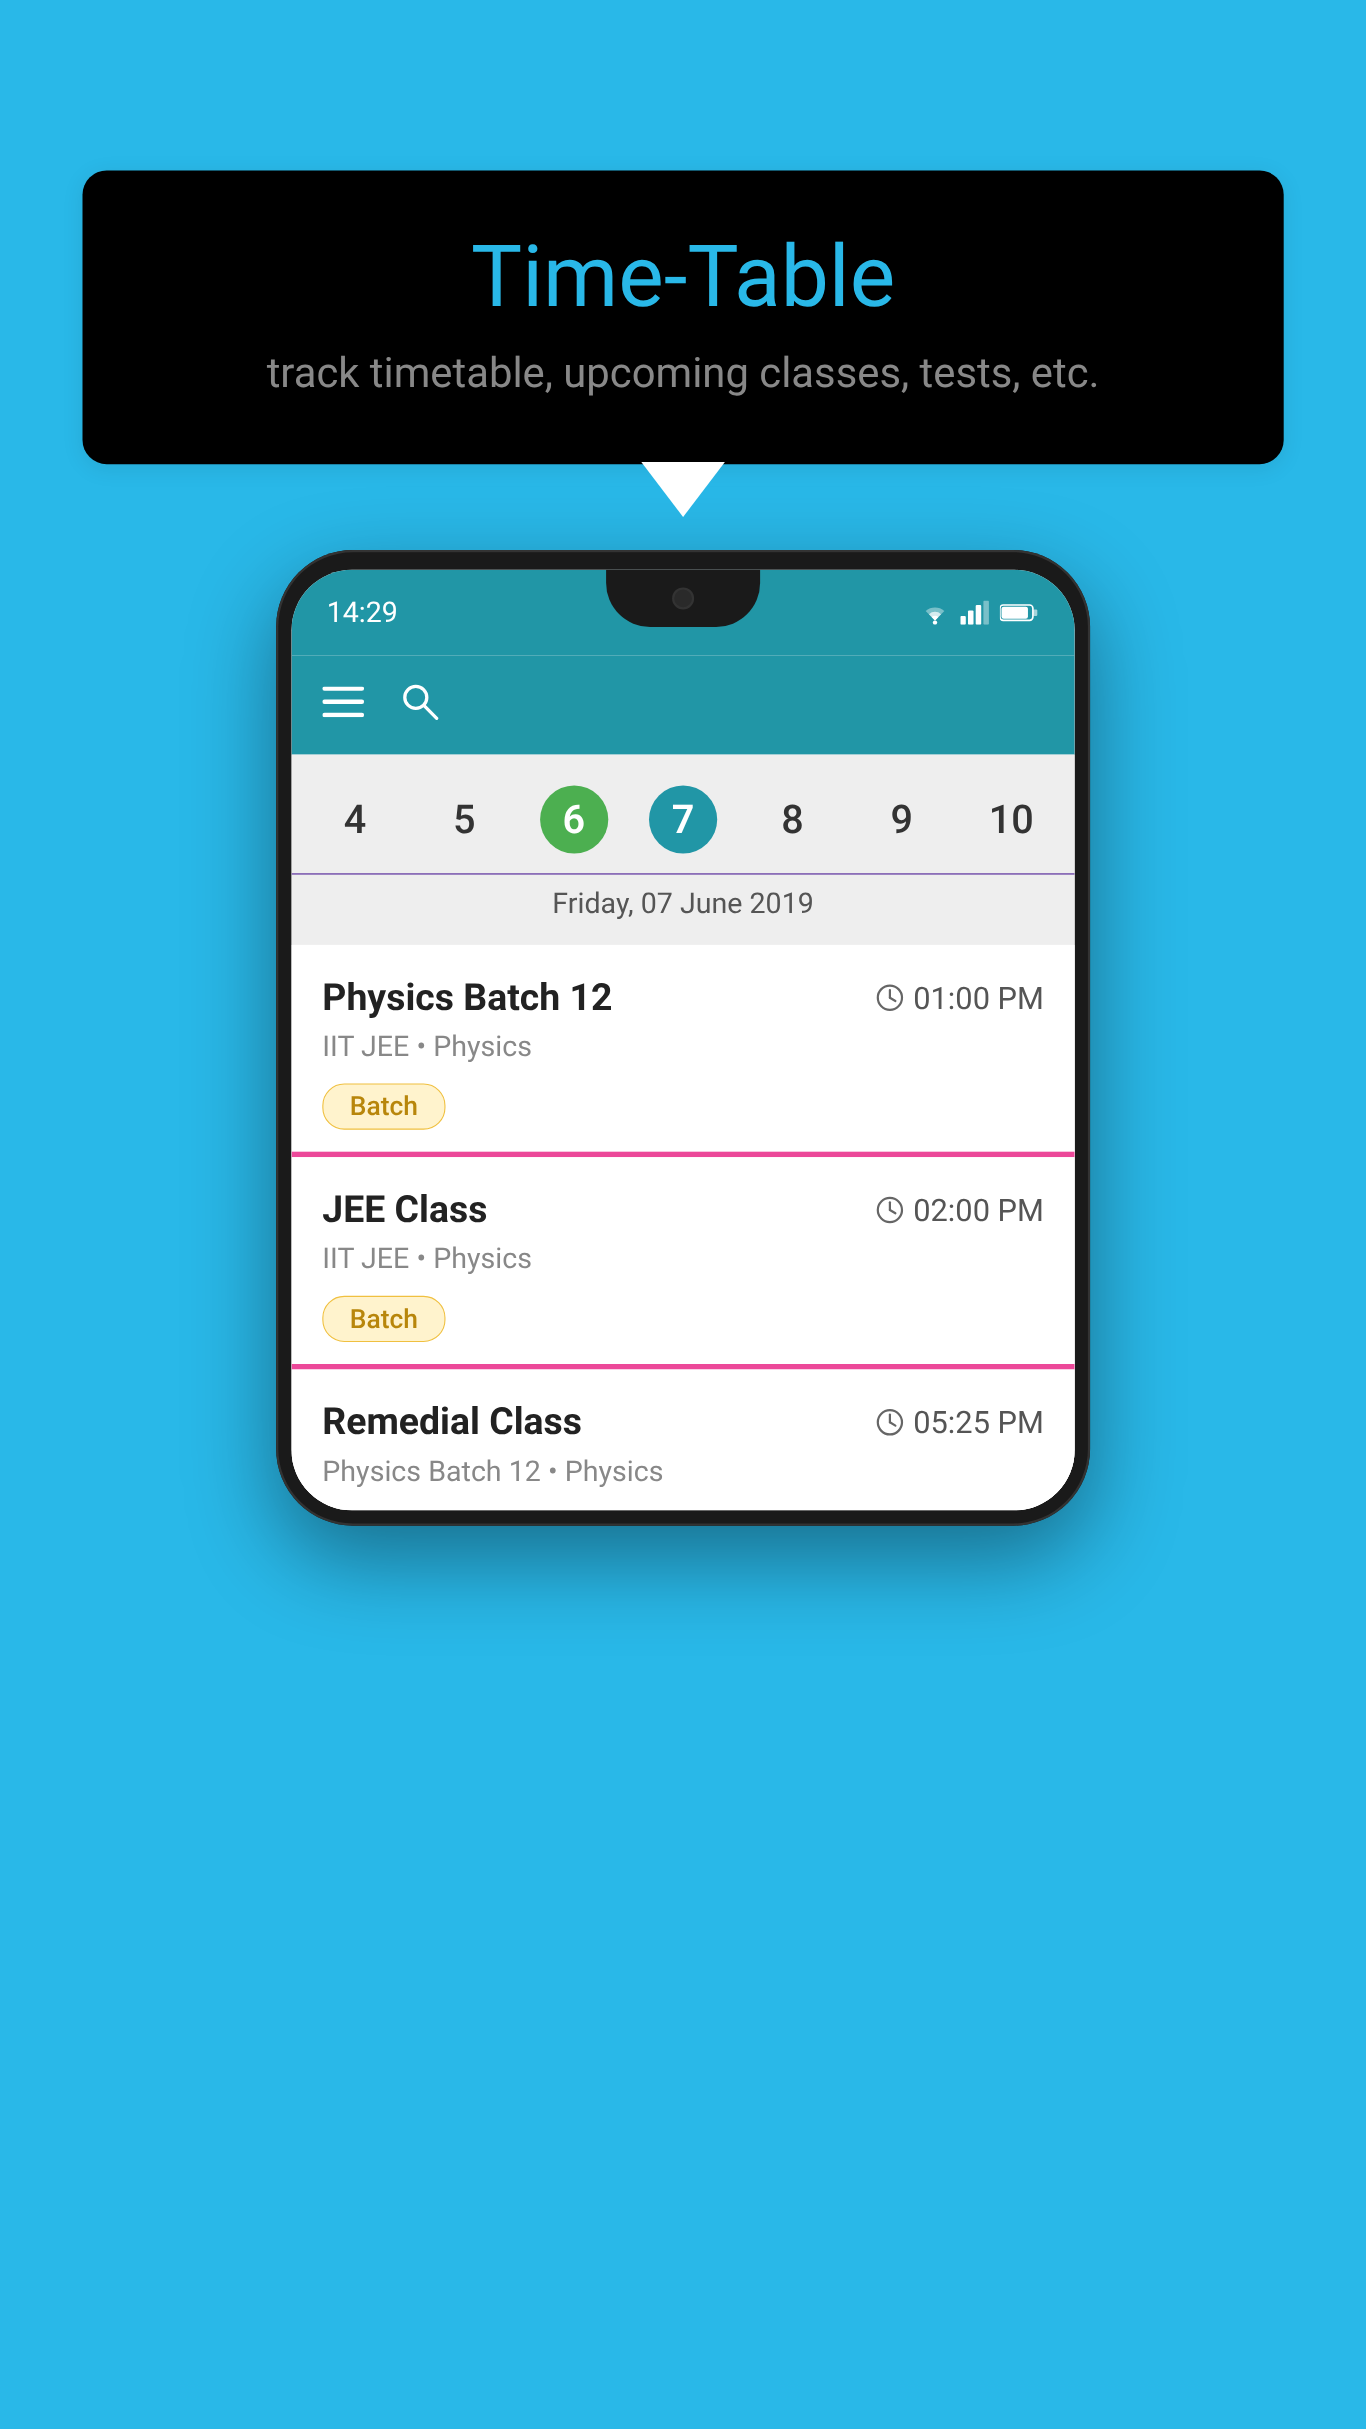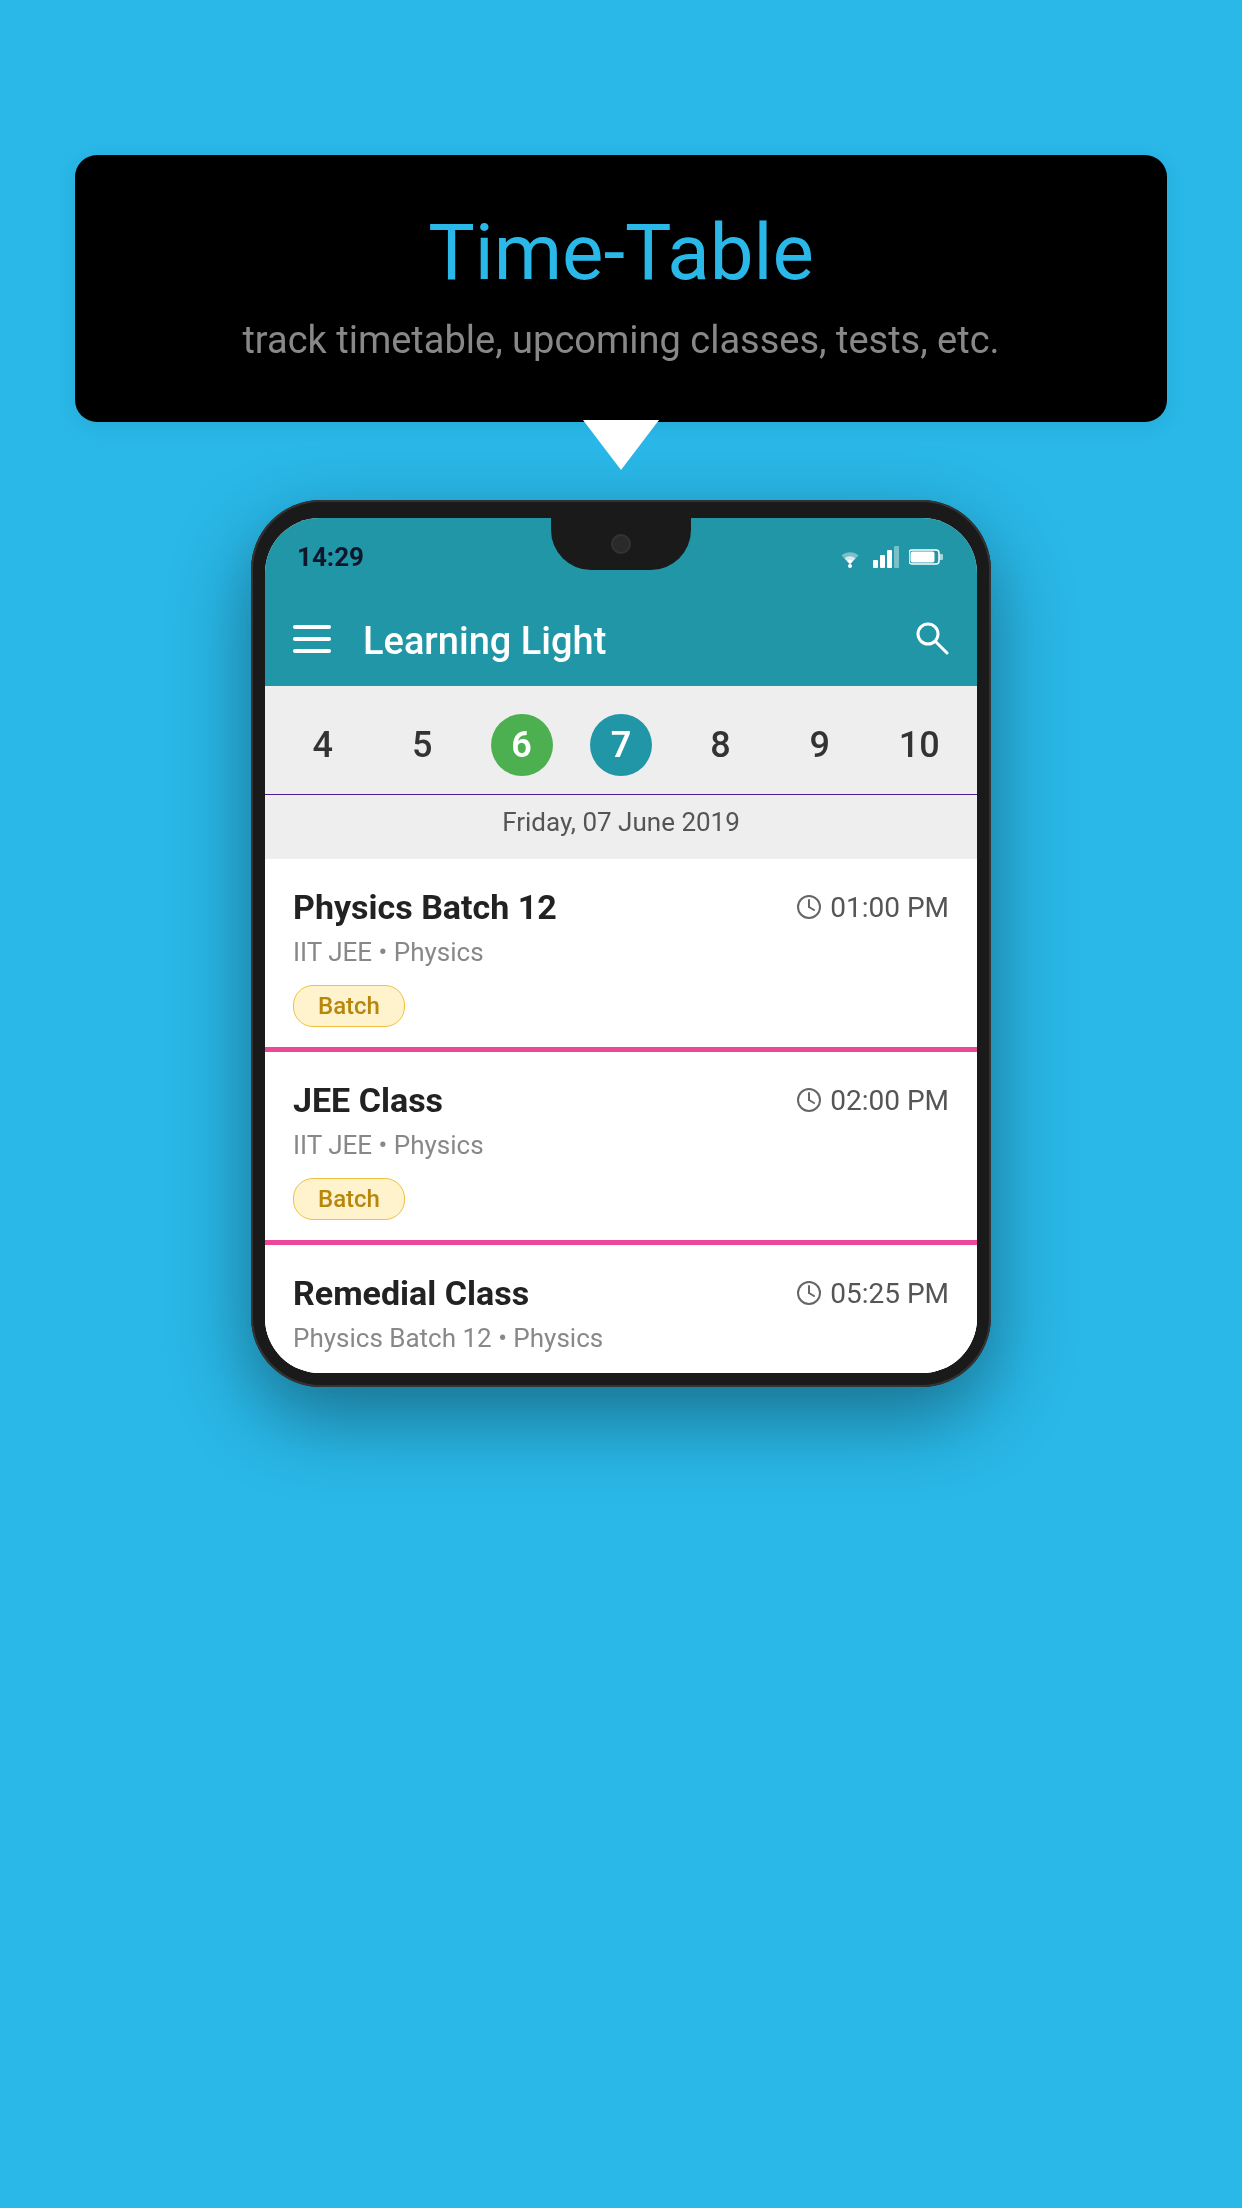--- a/index.html
+++ b/index.html
@@ -103,23 +103,23 @@
       background: #2196A6;
       height: 78px;
       position: relative;
       display: flex;
       align-items: center;
       justify-content: space-between;
       padding: 0 32px;
     }
 
     .status-time {
-      color: #0f172a;
+      color: #ffffff;
       font-size: 26px;
-      font-weight: 700;
+      font-weight: 400;
     }
 
     .notch-cutout {
       position: absolute;
       top: 0;
       left: 50%;
       transform: translateX(-50%);
       width: 140px;
       height: 52px;
       background: #1a1a1a;
@@ -342,21 +342,20 @@
       </div>
 
       <div class="app-bar">
         <div class="hamburger-icon">
           <svg width="38" height="28" viewBox="0 0 38 28" fill="white">
             <rect y="0" width="38" height="4" rx="2"></rect>
             <rect y="12" width="38" height="4" rx="2"></rect>
             <rect y="24" width="38" height="4" rx="2"></rect>
           </svg>
         </div>
-        <span class="app-title">Learning Light</span>
         <div class="search-icon">
           <svg width="36" height="36" viewBox="0 0 36 36" fill="white">
             <circle cx="15" cy="15" r="10" stroke="white" stroke-width="3" fill="none"></circle>
             <line x1="23" y1="23" x2="34" y2="34" stroke="white" stroke-width="3" stroke-linecap="round"></line>
           </svg>
         </div>
       </div>
 
       <div class="calendar-strip">
         <div class="dates-row">

